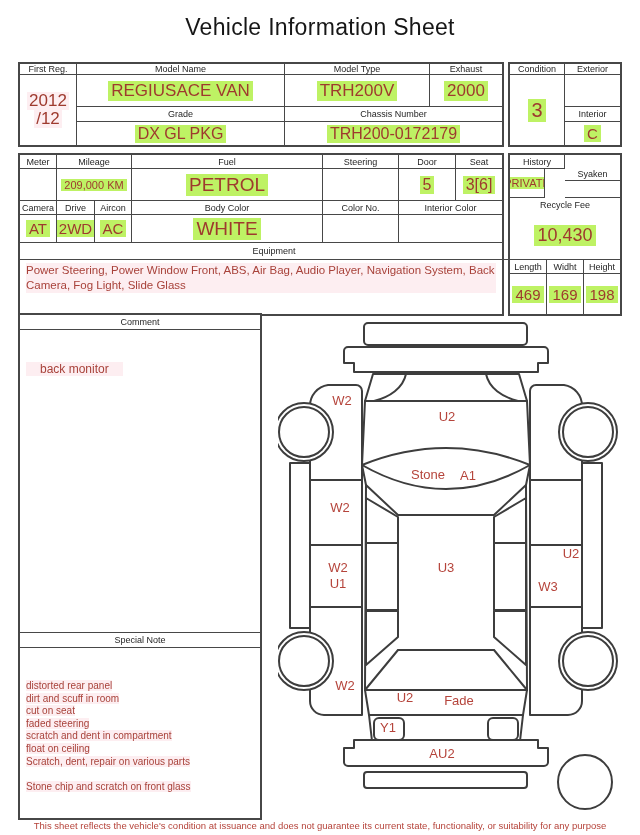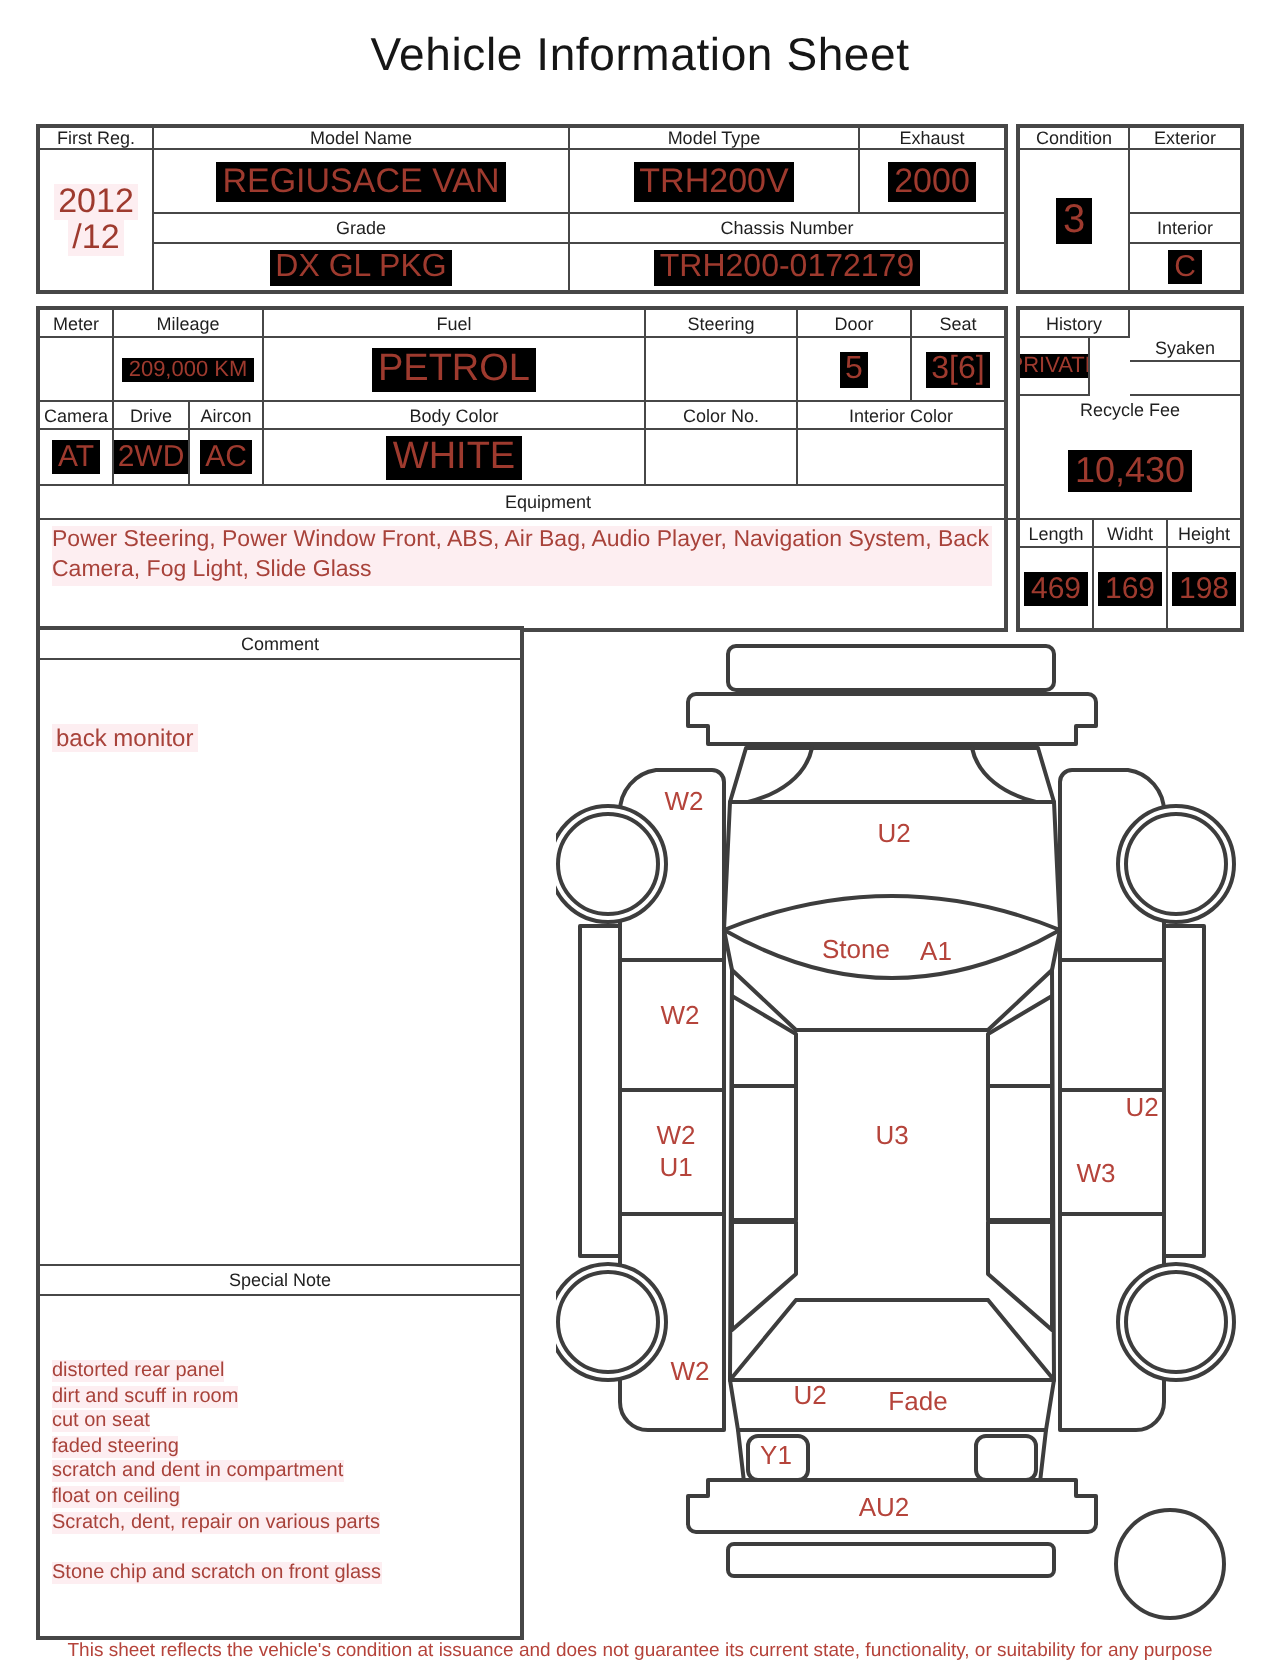--- a/index.html
+++ b/index.html
@@ -9,39 +9,39 @@
   .title { position:absolute; left:0; right:0; top:14px; text-align:center;
            font-size:23px; font-weight:500; letter-spacing:.3px; color:#161616; }
 
   .box  { position:absolute; border:2px solid #474747; background:#fff; box-sizing:content-box; }
   .cell { position:absolute; box-sizing:border-box; display:flex; align-items:center; justify-content:center; overflow:hidden; }
   .br   { border-right:1px solid #474747; }
   .bb   { border-bottom:1px solid #474747; }
   .bt   { border-top:1px solid #474747; }
   .hdr  { font-size:9px; color:#1f1f1f; white-space:nowrap; }
   .val  { color:#9e3a2e; white-space:nowrap; }
-  .hl   { background:#000000; padding:0 3px; }
+  .hl   { background:#bef264; padding:0 3px; }
 
   .f20 { font-size:20px; } .f19 { font-size:19px; } .f18 { font-size:18px; }
   .f17 { font-size:17px; } .f16 { font-size:16px; } .f15 { font-size:15px; } .f11 { font-size:11px; }
 
   .firstreg { flex-direction:column; line-height:1.05; font-size:17px; color:#9e3a2e; }
   .firstreg span { background:#fdeef1; padding:0 2px; }
 
   .equip { justify-content:flex-start; align-items:flex-start; text-align:left;
            padding:3px 6px; }
   .equip span { font-size:11.5px; line-height:1.32; color:#a8423a; background:#fdeef1; white-space:normal; }
 
   .notebox { display:flex; flex-direction:column; }
   .notebox .nb-hdr { height:14px; flex:0 0 14px; display:flex; align-items:center; justify-content:center; }
   .nb-body { position:relative; padding:4px 6px; }
   .sn-line { font-size:10px; line-height:12.6px; min-height:12.6px; color:#a8423a; white-space:nowrap; }
   .sn-line span { background:#fdeef1; }
   .comment-text { font-size:12px; color:#a8423a; }
-  .comment-text span { background:#fdeef1; padding:0 2px; }
+  .comment-text span { background:#fdeef1; padding:0 14px; }
 
   .footer { position:absolute; left:0; right:0; top:820px; text-align:center;
             font-size:9.5px; color:#b5433a; }
 
   svg .ln   { fill:none; stroke:#3d3d3d; stroke-width:2; stroke-linejoin:round; stroke-linecap:round; }
   svg .sh   { fill:#ffffff; stroke:#3d3d3d; stroke-width:2; stroke-linejoin:round; }
   svg text.dlab { font-family:"Liberation Sans", sans-serif; font-size:13px; fill:#b5443b; text-anchor:middle; }
 </style>
 </head>
 <body>

